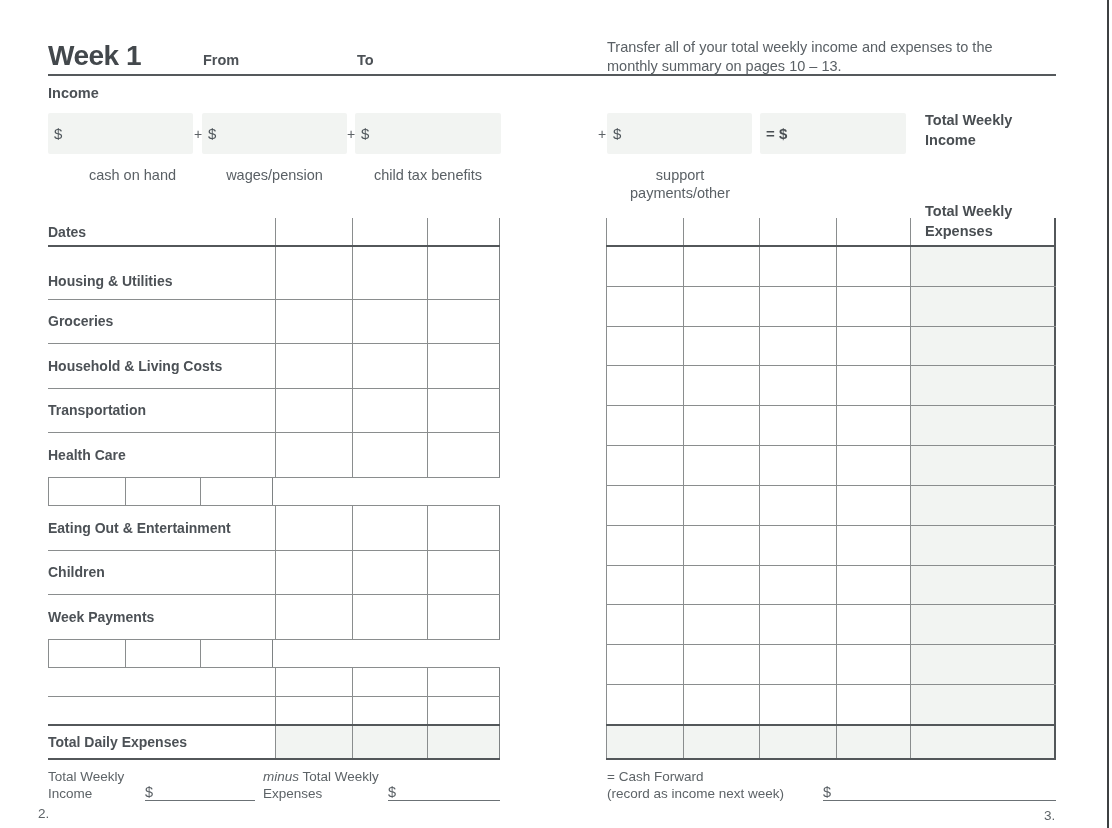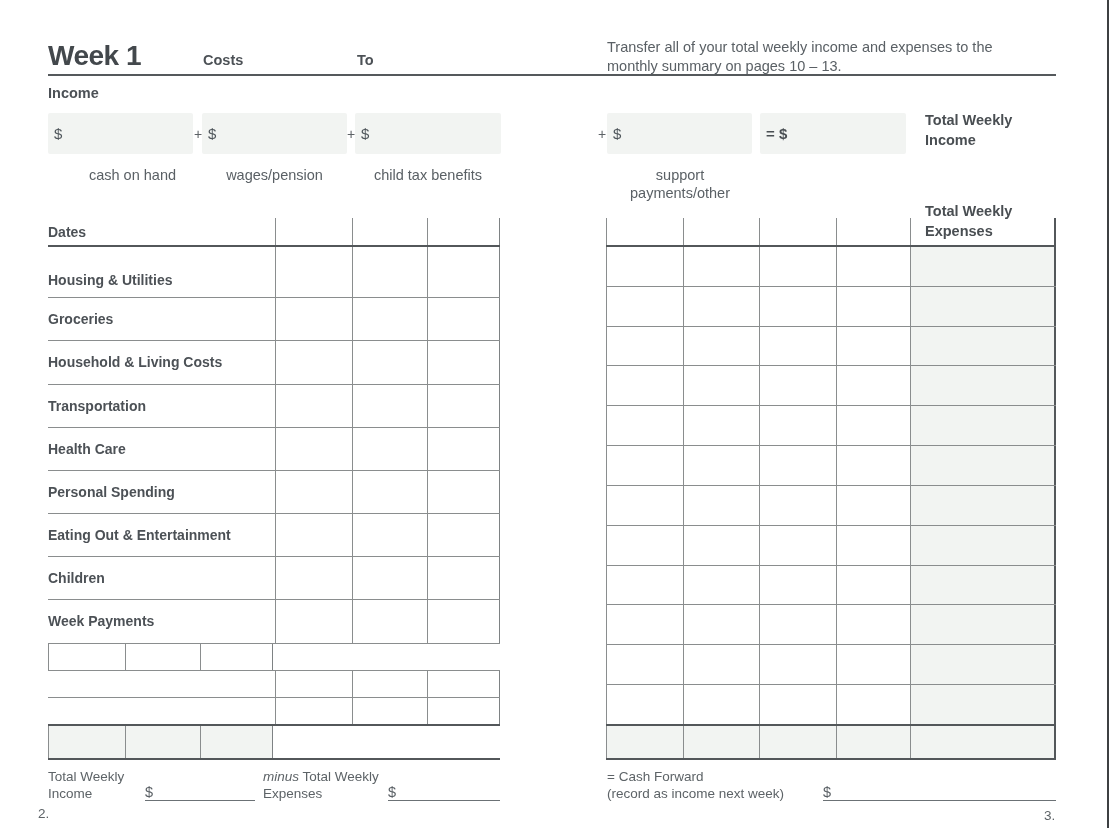--- a/index.html
+++ b/index.html
@@ -49,21 +49,21 @@
   .page-num { font-size:13.5px; color:#5d6367; }
   .right-edge { left:1107px; top:0; width:2px; height:828px; background:#3d4042; }
   i.minus { font-style:italic; }
 </style>
 </head>
 <body>
 
 <div class="page">
 
   <div class="abs week-title">Week 1</div>
-  <div class="abs from-label">Costs</div>
+  <div class="abs from-label">From</div>
   <div class="abs to-label">To</div>
   <div class="abs note">
     <div>Transfer all of your total weekly income and expenses to the</div>
     <div>monthly summary on pages 10 – 13.</div>
   </div>
   <div class="abs header-rule"></div>
 
   <div class="abs income-label">Income</div>
 
   <div class="abs money-box" style="left:48px;width:145px;">
@@ -136,23 +136,20 @@
       </div>
       <div class="trow">
         <div class="cell lblcell" style="width: 227px;">
           <span class="row-label">Health Care</span>
         </div>
         <div class="cell bl" style="width: 77px;"></div>
         <div class="cell bl" style="width: 75px;"></div>
         <div class="cell bl br-thin" style="width: 73px;"></div>
       </div>
       <div class="trow">
-        <div class="cell lblcell" style="width: 227px;">
-          <span class="row-label">Personal Spending</span>
-        </div>
         <div class="cell bl" style="width: 77px;"></div>
         <div class="cell bl" style="width: 75px;"></div>
         <div class="cell bl br-thin" style="width: 73px;"></div>
       </div>
       <div class="trow">
         <div class="cell lblcell" style="width: 227px;">
           <span class="row-label">Eating Out &amp; Entertainment</span>
         </div>
         <div class="cell bl" style="width: 77px;"></div>
         <div class="cell bl" style="width: 75px;"></div>
@@ -189,20 +186,23 @@
       </div>
       <div class="trow tlast">
         <div class="cell lblcell" style="width: 227px;">
           <span class="row-label"></span>
         </div>
         <div class="cell bl" style="width: 77px;"></div>
         <div class="cell bl" style="width: 75px;"></div>
         <div class="cell bl br-thin" style="width: 73px;"></div>
       </div>
       <div class="trow ttotal">
+        <div class="cell lblcell" style="width: 227px;">
+          <span class="row-label">Total Daily Expenses</span>
+        </div>
         <div class="cell bl shade" style="width: 77px;"></div>
         <div class="cell bl shade" style="width: 75px;"></div>
         <div class="cell bl br-thin shade" style="width: 73px;"></div>
       </div>
     </div>
   <div class="abs xtable" style="left:606px;top:218px;width:450px;height:542px;">
       <div class="trow thead">
         <div class="cell bl" style="width: 77px;"></div>
         <div class="cell bl" style="width: 76px;"></div>
         <div class="cell bl" style="width: 77px;"></div>

